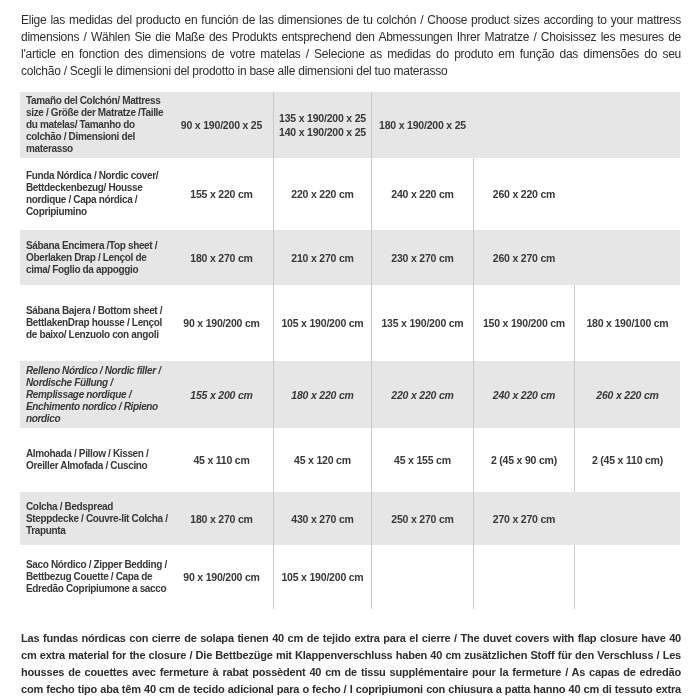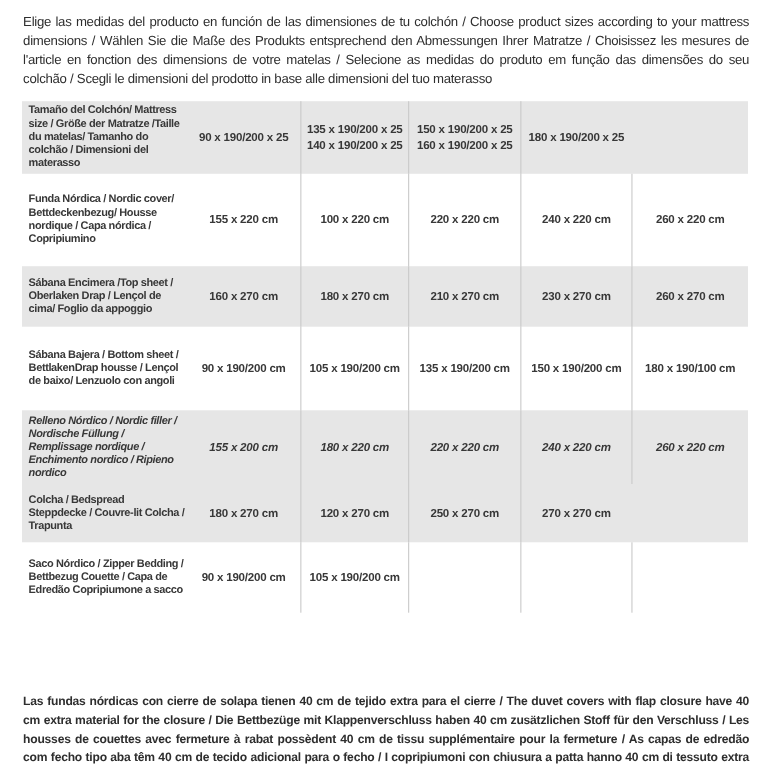--- a/index.html
+++ b/index.html
@@ -33,21 +33,21 @@
     top: 92px;
     width: 660px;
   }
   .row {
     display: grid;
     grid-template-columns: 150px 103px 98px 102px 101px 106px;
     width: 660px;
   }
   .row.stripe { background: #e6e6e6; }
   .r1 { height: 66px; }
-  .r2 { height: 84px; }
+  .r2 { height: 72px; }
   .r3 { height: 55px; }
   .r4 { height: 76px; }
   .r5 { height: 67px; font-style: italic; }
   .r6 { height: 64px; }
   .r7 { height: 53px; }
   .r8 { height: 64px; }
   .cell {
     display: flex;
     align-items: center;
     box-sizing: border-box;
@@ -95,37 +95,33 @@
 
   <div class="intro">Elige las medidas del producto en función de las dimensiones de tu colchón / Choose product sizes according to your mattress dimensions / Wählen Sie die Maße des Produkts entsprechend den Abmessungen Ihrer Matratze / Choisissez les mesures de l'article en fonction des dimensions de votre matelas / Selecione as medidas do produto em função das dimensões do seu colchão / Scegli le dimensioni del prodotto in base alle dimensioni del tuo materasso</div>
 
   <div class="size-table">
 
     <div class="row stripe r1">
       <div class="cell label">Tamaño del Colchón/ Mattress size / Größe der Matratze /Taille du matelas/ Tamanho do colchão / Dimensioni del materasso</div>
       <div class="cell value">90 x 190/200 x 25</div>
       <div class="cell value">135 x 190/200 x 25
 140 x 190/200 x 25</div>
-      <div class="cell value">150 x 190/200 x 25
-160 x 190/200 x 25</div>
       <div class="cell value">180 x 190/200 x 25</div>
     </div>
 
     <div class="row r2">
       <div class="cell label">Funda Nórdica /  Nordic cover/ Bettdeckenbezug/ Housse nordique  / Capa nórdica / Copripiumino</div>
       <div class="cell value">155 x 220 cm</div>
-      <div class="cell value">100 x 220 cm</div>
       <div class="cell value">220 x 220 cm</div>
       <div class="cell value">240 x 220 cm</div>
       <div class="cell value">260 x 220 cm</div>
     </div>
 
     <div class="row stripe r3">
       <div class="cell label">Sábana Encimera /Top sheet / Oberlaken Drap / Lençol de cima/ Foglio da appoggio</div>
-      <div class="cell value">160 x 270 cm</div>
       <div class="cell value">180 x 270 cm</div>
       <div class="cell value">210 x 270 cm</div>
       <div class="cell value">230 x 270 cm</div>
       <div class="cell value">260 x 270 cm</div>
     </div>
 
     <div class="row r4">
       <div class="cell label">Sábana Bajera / Bottom sheet / BettlakenDrap housse / Lençol de baixo/ Lenzuolo con angoli</div>
       <div class="cell value">90 x 190/200 cm</div>
       <div class="cell value">105 x 190/200 cm</div>
@@ -136,25 +132,33 @@
 
     <div class="row stripe r5">
       <div class="cell label">Relleno Nórdico / Nordic filler / Nordische Füllung / Remplissage nordique / Enchimento nordico / Ripieno nordico</div>
       <div class="cell value">155 x 200 cm</div>
       <div class="cell value">180 x 220 cm</div>
       <div class="cell value">220 x 220 cm</div>
       <div class="cell value">240 x 220 cm</div>
       <div class="cell value">260 x 220 cm</div>
     </div>
 
+    <div class="row r6">
+      <div class="cell label">Almohada  / Pillow / Kissen / Oreiller Almofada / Cuscino</div>
+      <div class="cell value">45 x 110 cm</div>
+      <div class="cell value">45 x 120 cm</div>
+      <div class="cell value">45 x 155 cm</div>
+      <div class="cell value">2 (45 x 90 cm)</div>
+      <div class="cell value">2 (45 x 110 cm)</div>
+    </div>
 
     <div class="row stripe r7">
       <div class="cell label">Colcha / Bedspread Steppdecke / Couvre-lit Colcha / Trapunta</div>
       <div class="cell value">180 x 270 cm</div>
-      <div class="cell value">120 x 270 cm</div>
+      <div class="cell value">430 x 270 cm</div>
       <div class="cell value">250 x 270 cm</div>
       <div class="cell value">270 x 270 cm</div>
     </div>
 
     <div class="row r8">
       <div class="cell label">Saco Nórdico / Zipper Bedding / Bettbezug Couette  / Capa de Edredão Copripiumone a sacco</div>
       <div class="cell value">90 x 190/200 cm</div>
       <div class="cell value">105 x 190/200 cm</div>
       <div class="cell value"></div>
       <div class="cell value"></div>

